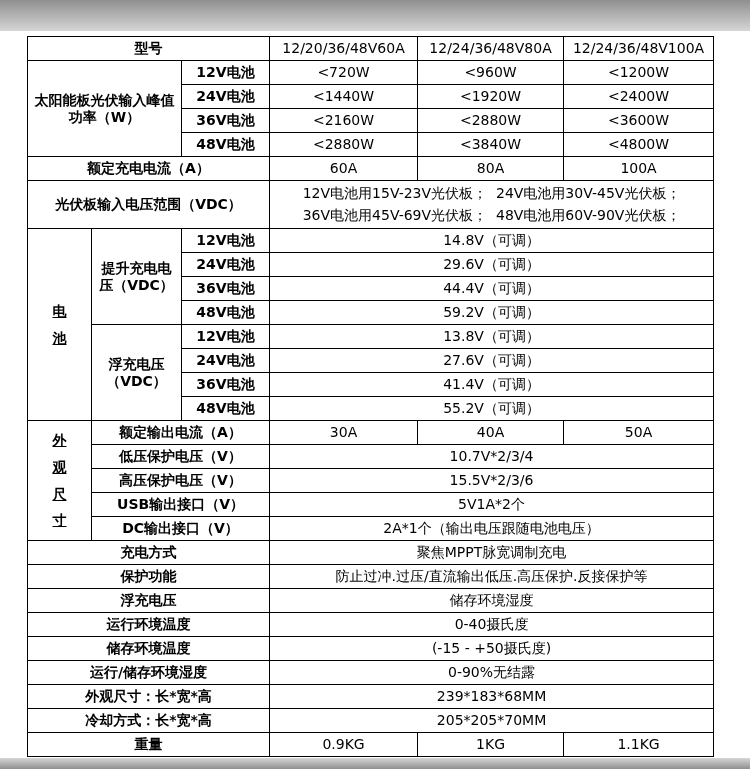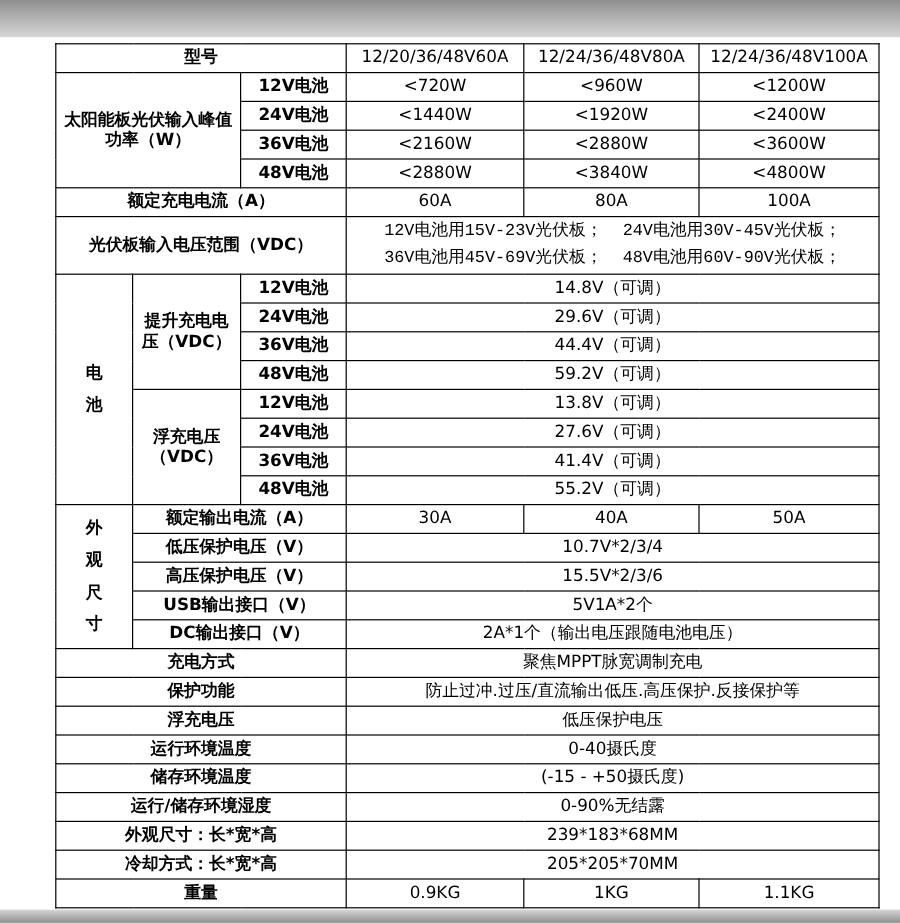--- a/index.html
+++ b/index.html
@@ -11,39 +11,40 @@
     overflow: hidden;
   }
   .top-band {
     position: absolute; top: 0; left: 0; width: 750px; height: 31px;
     background: linear-gradient(to bottom, var(--band_dark, #8f8f8f), var(--band_light, #d6d6d6));
   }
   .bottom-band {
     position: absolute; bottom: 0; left: 0; width: 750px; height: 11px;
     background: linear-gradient(to bottom, var(--band_light, #d6d6d6), var(--band_dark, #8f8f8f));
   }
-  .table-wrap { position: absolute; left: 46px; top: 36px; }
+  .table-wrap { position: absolute; left: 27px; top: 36px; }
   table {
     border-collapse: collapse; table-layout: fixed; width: 686px;
     font-size: 14px; color: var(--text, #000);
   }
   td {
     border: 1px solid var(--border, #000);
     text-align: center; vertical-align: middle;
     padding: 0 3px; height: 23px; line-height: 1.2;
     overflow: hidden;
   }
   tr.h2 td { height: 47px; }
   .lbl { font-weight: bold; }
   .vert {
     width: 1.15em; margin: 0 auto;
     word-break: break-all; line-height: 1.9;
     font-weight: bold;
-  }
-  .two-line div { line-height: 1.55; white-space: pre-wrap; font-family: Liberation Mono, monospace; }
+    text-decoration: underline;
+  }
+  .two-line div { line-height: 1.55; white-space: pre-wrap; }
 </style>
 </head>
 <body>
 
 <div class="top-band"></div>
 
 <div class="table-wrap">
   <table>
     <colgroup>
       <col style="width:64px">
@@ -171,21 +172,21 @@
     <tr>
       <td colspan="3" class="lbl">充电方式</td>
       <td colspan="3">聚焦MPPT脉宽调制充电</td>
     </tr>
     <tr>
       <td colspan="3" class="lbl">保护功能</td>
       <td colspan="3">防止过冲.过压/直流输出低压.高压保护.反接保护等</td>
     </tr>
     <tr>
       <td colspan="3" class="lbl">浮充电压</td>
-      <td colspan="3">低压保护电压</td>
+      <td colspan="3">储存环境湿度</td>
     </tr>
     <tr>
       <td colspan="3" class="lbl">运行环境温度</td>
       <td colspan="3">0-40摄氏度</td>
     </tr>
     <tr>
       <td colspan="3" class="lbl">储存环境温度</td>
       <td colspan="3">(-15 - +50摄氏度)</td>
     </tr>
     <tr>

